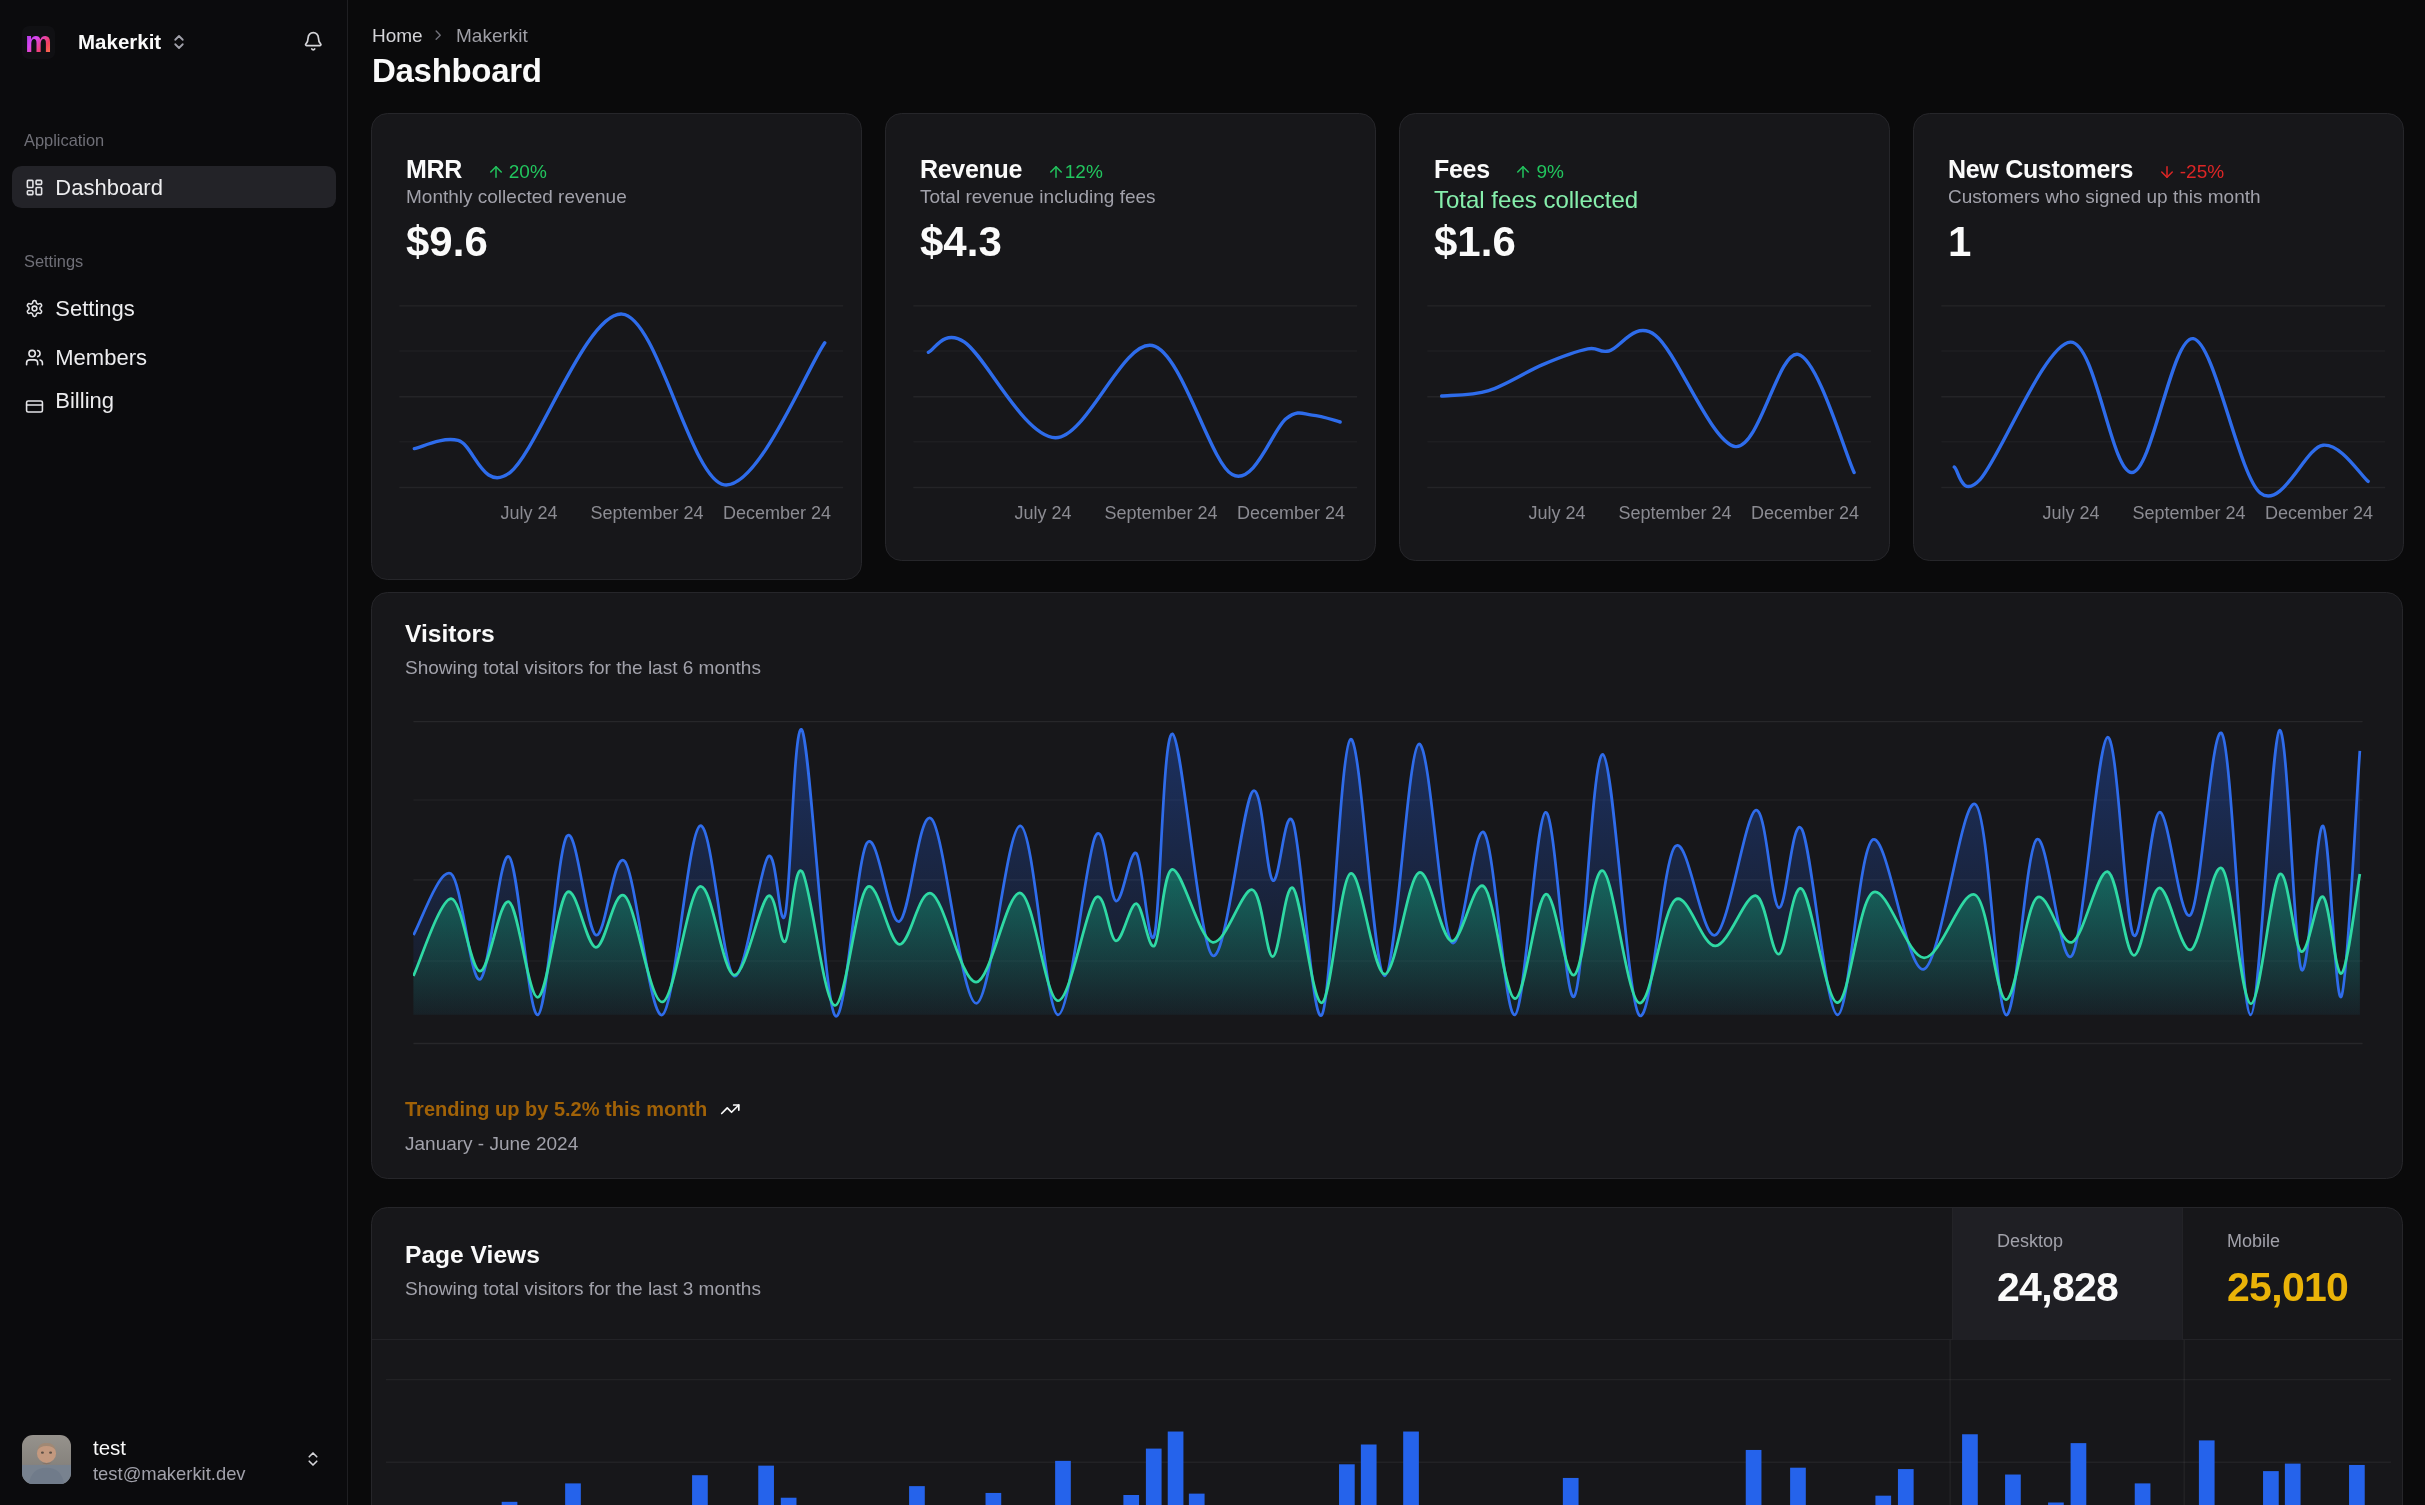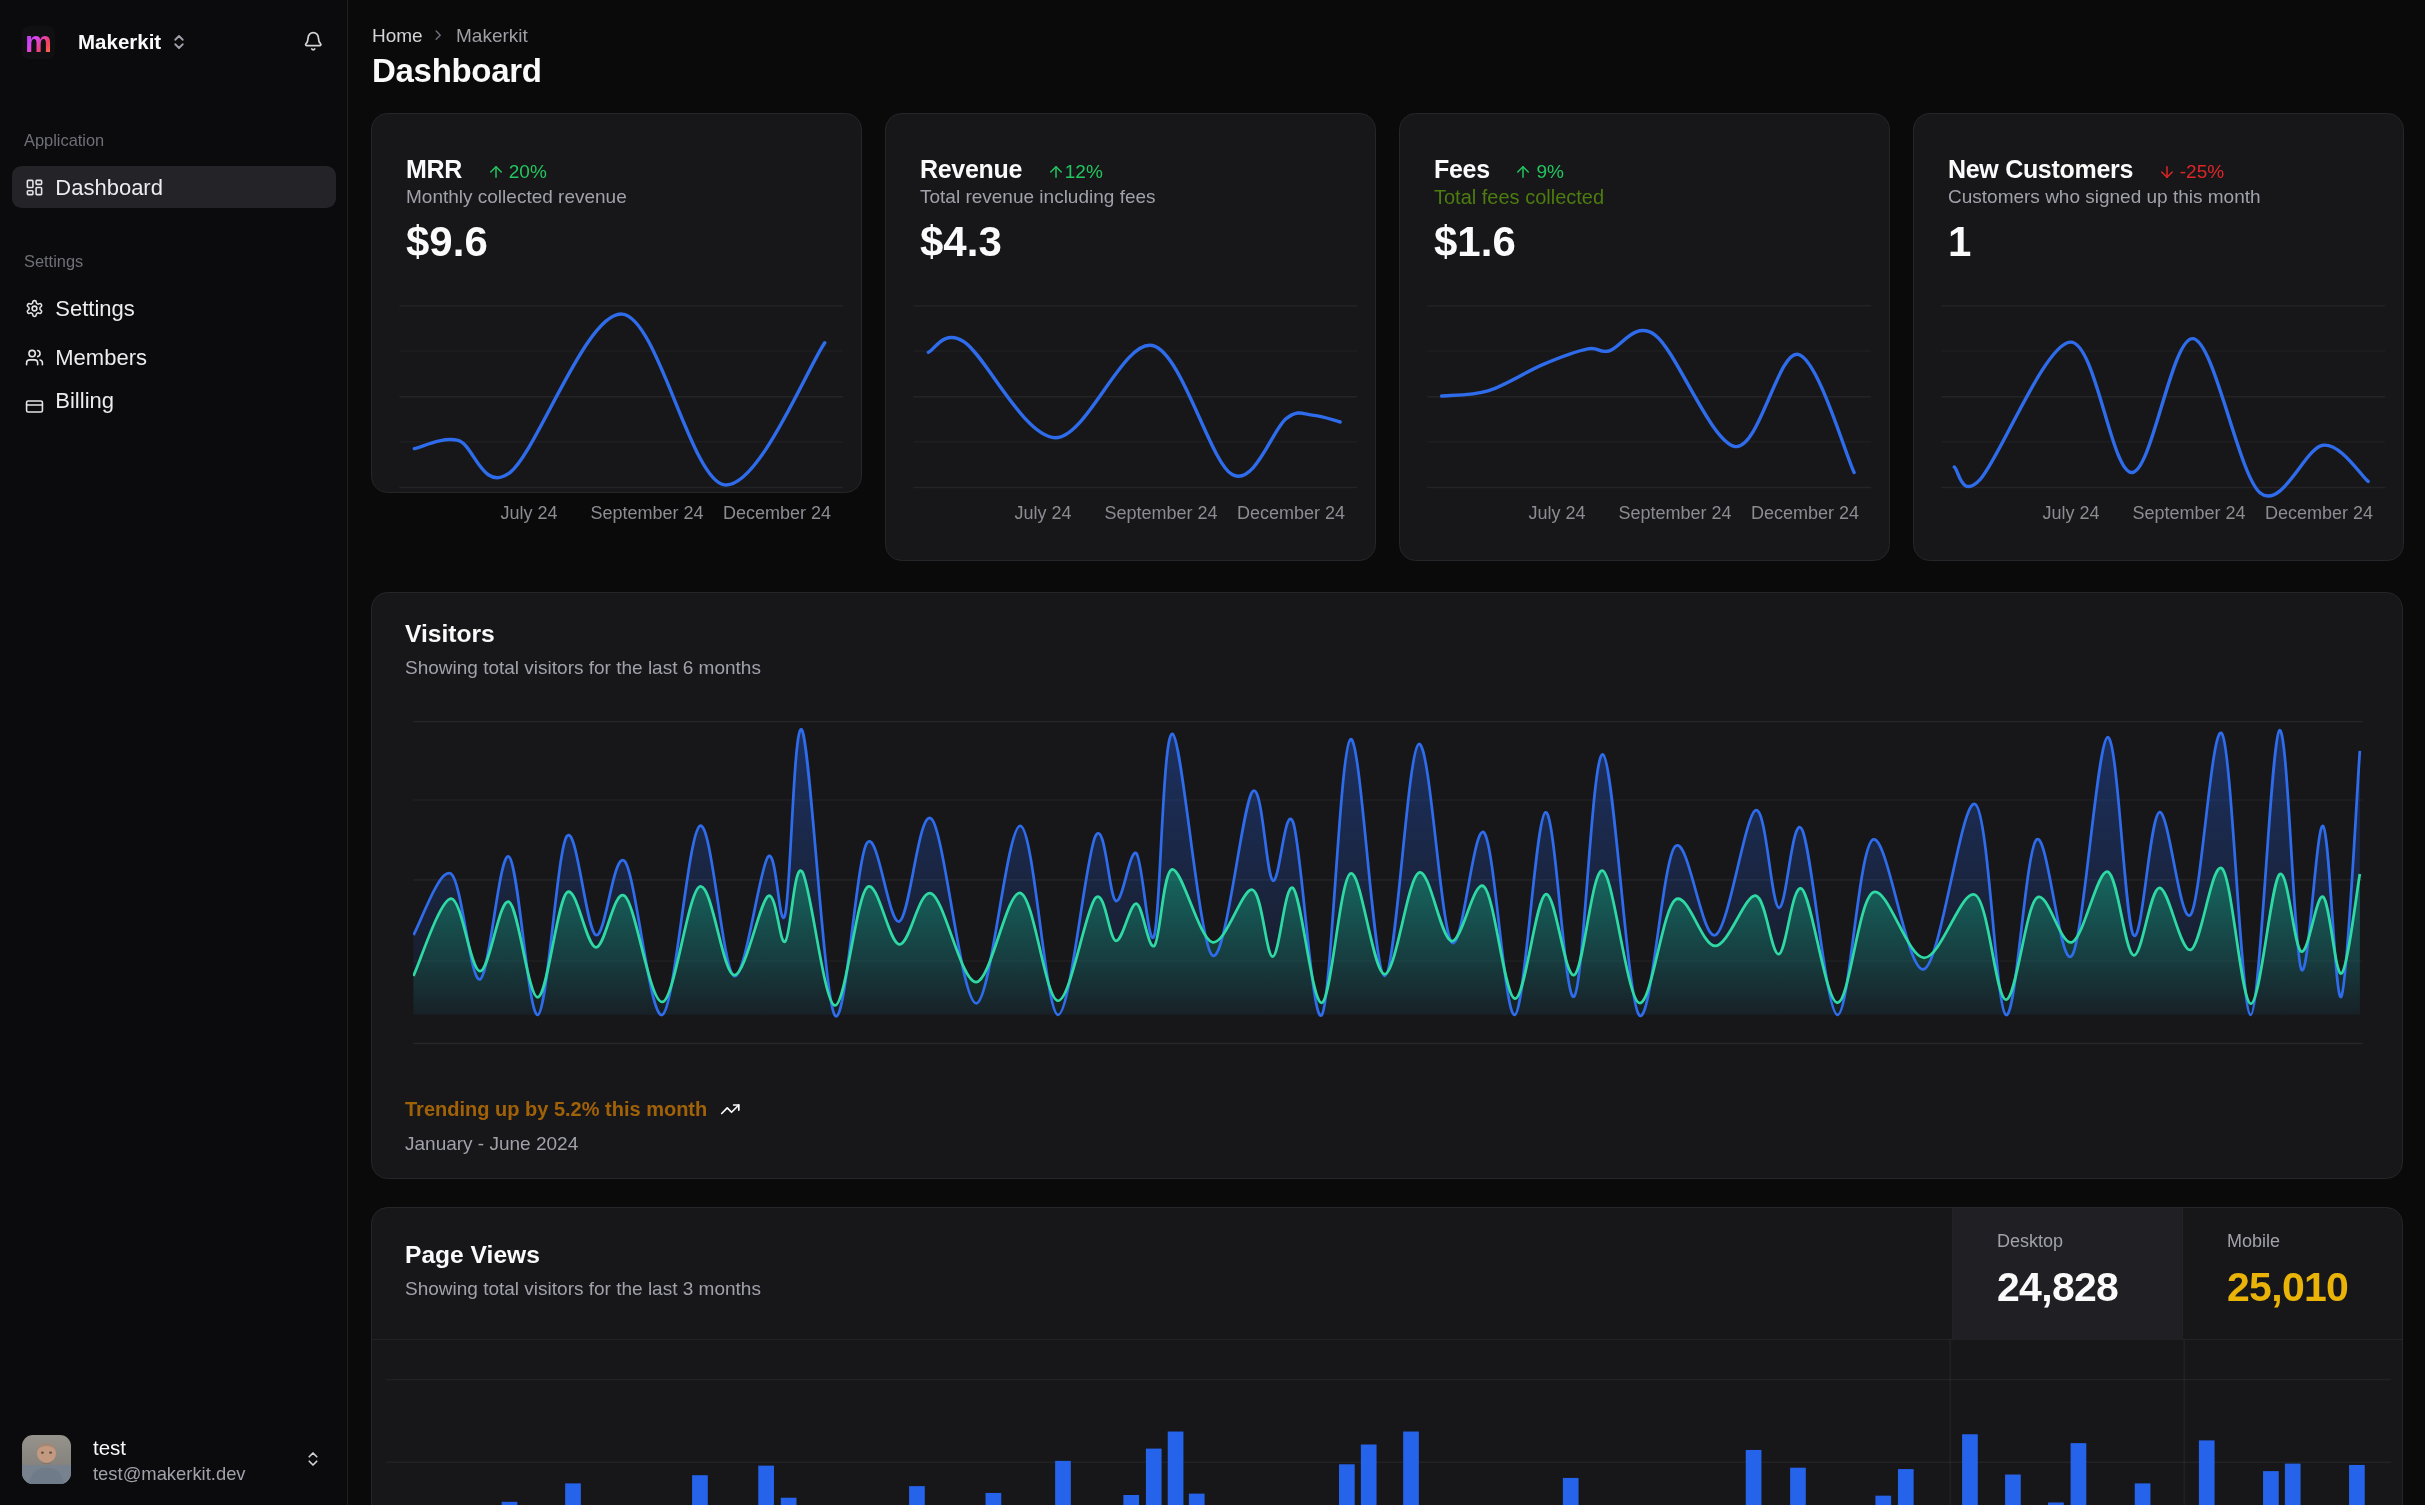--- a/index.html
+++ b/index.html
@@ -87,21 +87,21 @@
         <path d="m7 15 5 5 5-5"></path>
         <path d="m7 9 5-5 5 5"></path>
       </svg>
 </div>
 <div style="position:absolute;left:372px;top:24.6px;font-size:19px;color:#d4d4d8">Home</div>
 <svg width="16.4" height="16.4" viewBox="0 0 24 24" fill="none" stroke="#71717a" stroke-width="2" stroke-linecap="round" stroke-linejoin="round" style="position:absolute;left:430px;top:27px">
       <path d="m9 18 6-6-6-6"></path>
     </svg>
 <div style="position:absolute;left:456px;top:24.6px;font-size:19px;color:#9f9fa6">Makerkit</div>
 <div style="position:absolute;left:372px;top:52px;font-size:33px;font-weight:700;color:#fafafa;letter-spacing:-0.3px">Dashboard</div>
-<div style="position:absolute;left:371px;top:113px;width:491px;height:380px;
+<div style="position:absolute;left:371px;top:113px;width:491px;height:467px;
 background:#17171a;border:0.7px solid #26262a;border-radius:16.4px;box-sizing:border-box">
 <div style="position:absolute;left:34px;top:41px;font-size:25px;font-weight:700;color:#fafafa;letter-spacing:-0.3px">MRR
 <span style="font-size:19px;font-weight:500;color:#22c55e;margin-left:18px;letter-spacing:0"><svg width="18" height="18" viewBox="0 0 24 24" fill="none" stroke="#22c55e" stroke-width="2" stroke-linecap="round" stroke-linejoin="round" style="vertical-align:-2.7px">
             <path d="m5 12 7-7 7 7"></path>
             <path d="M12 19V5"></path>
           </svg><span style="margin-left:4.1px">20%</span></span></div>
 <div style="position:absolute;left:34px;top:72px;font-size:19px;color:#a1a1aa">Monthly collected revenue</div>
 <div style="position:absolute;left:34px;top:104px;font-size:42px;font-weight:700;color:#fafafa">$9.6</div>
 <svg width="491" height="212" viewBox="0 0 719 310" style="position:absolute;left:0;top:174px">
         <line x1="40" y1="26" x2="690" y2="26" stroke="#ffffff" stroke-opacity="0.06" stroke-width="2"></line>
@@ -140,21 +140,21 @@
 <span style="position:absolute;left:405px;transform:translateX(-50%);white-space:nowrap">December 24</span>
 </div>
 </div>
     <div style="position:absolute;left:1399px;top:113px;width:491px;height:448px;
 background:#17171a;border:0.7px solid #26262a;border-radius:16.4px;box-sizing:border-box">
 <div style="position:absolute;left:34px;top:41px;font-size:25px;font-weight:700;color:#fafafa;letter-spacing:-0.3px">Fees
 <span style="font-size:19px;font-weight:500;color:#22c55e;margin-left:18px;letter-spacing:0"><svg width="18" height="18" viewBox="0 0 24 24" fill="none" stroke="#22c55e" stroke-width="2" stroke-linecap="round" stroke-linejoin="round" style="vertical-align:-2.7px">
             <path d="m5 12 7-7 7 7"></path>
             <path d="M12 19V5"></path>
           </svg><span style="margin-left:4.1px">9%</span></span></div>
-<div style="position:absolute;left:34px;top:72px;font-size:20px;color:#4d7c0f">Total fees collected</div>
+<div style="position:absolute;left:34px;top:72px;font-size:24px;color:#86efac">Total fees collected</div>
 <div style="position:absolute;left:34px;top:104px;font-size:42px;font-weight:700;color:#fafafa">$1.6</div>
 <svg width="491" height="212" viewBox="0 0 719 310" style="position:absolute;left:0;top:174px">
         <line x1="40" y1="26" x2="690" y2="26" stroke="#ffffff" stroke-opacity="0.06" stroke-width="2"></line>
         <line x1="40" y1="159" x2="690" y2="159" stroke="#ffffff" stroke-opacity="0.06" stroke-width="2"></line>
         <line x1="40" y1="292" x2="690" y2="292" stroke="#ffffff" stroke-opacity="0.06" stroke-width="2"></line>
         <line x1="40" y1="92" x2="690" y2="92" stroke="#ffffff" stroke-opacity="0.03" stroke-width="2"></line>
         <line x1="40" y1="225" x2="690" y2="225" stroke="#ffffff" stroke-opacity="0.03" stroke-width="2"></line>
         <path d="M61.0,158.0C72.5,156.7 105.3,157.7 130.0,150.0C154.7,142.3 184.8,122.2 209.0,112.0C233.2,101.8 258.8,92.3 275.0,89.0C291.2,85.7 289.5,95.3 306.0,92.0C322.5,88.7 343.2,45.7 374.0,69.0C404.8,92.3 456.2,227.3 491.0,232.0C525.8,236.7 554.0,90.7 583.0,97.0C612.0,103.3 651.3,241.2 665.0,270.0" fill="none" stroke="#2e6ceb" stroke-width="5" stroke-linecap="round" stroke-linejoin="round"></path>
       </svg>
 <div style="position:absolute;left:0;top:389px;width:491px;font-size:18px;color:#8b8b92">

